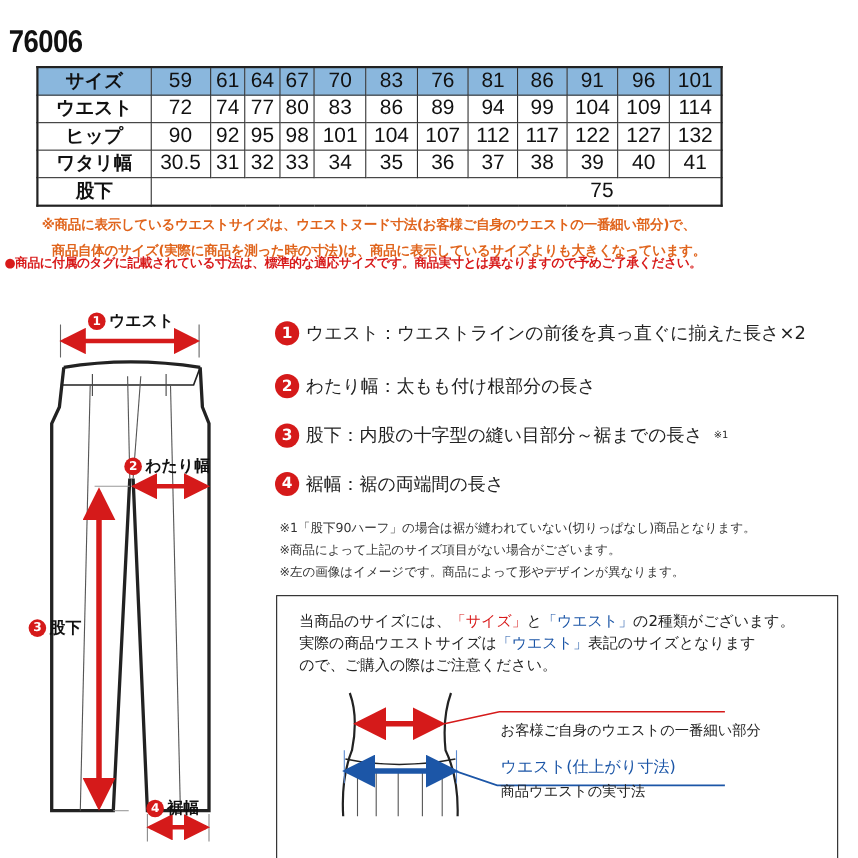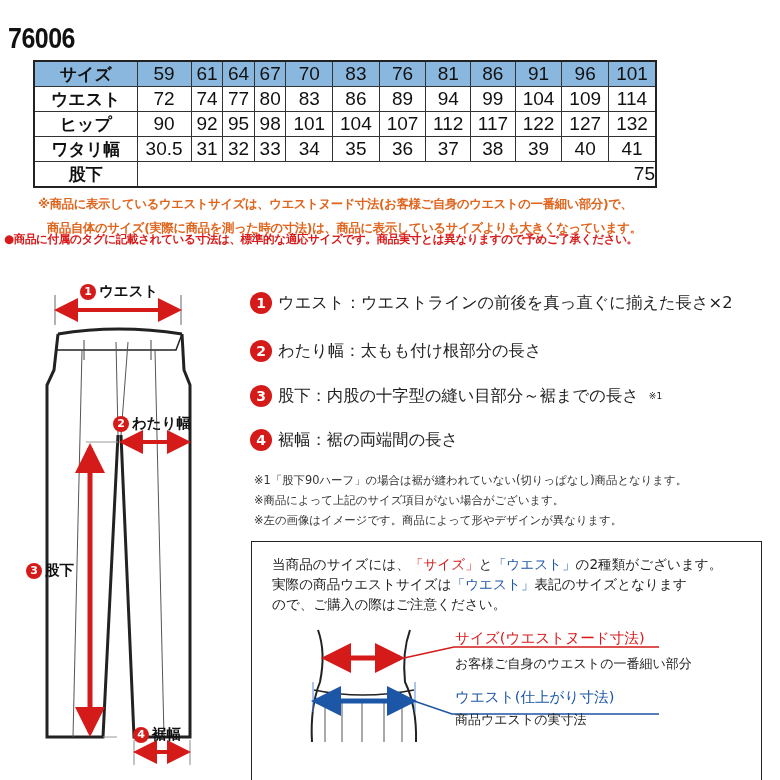--- a/index.html
+++ b/index.html
@@ -2,21 +2,21 @@
 <html><head>
 <meta charset="utf-8">
 <style>
   * { box-sizing: border-box; margin: 0; padding: 0; }
   body { width: 780px; height: 780px; background: #ffffff; position: relative; overflow: hidden; font-family: "DejaVu Sans", "Liberation Sans", sans-serif; color: #222; }
   .product-code { position: absolute; left: 8px; top: 22px; font-family: "Liberation Sans", "DejaVu Sans", sans-serif; font-weight: bold; font-size: 25px; letter-spacing: -0.5px; color: #111; transform: scaleY(1.15); transform-origin: left top; }
   table.size-table { position: absolute; left: 33px; top: 60px; width: 624px; border-collapse: collapse; border: 2px solid #222; font-family: "Liberation Sans", sans-serif; }
   table.size-table td { border: 1px solid #333; height: 25px; text-align: center; font-size: 19px; color: #111; padding: 0; line-height: 24px; }
   table.size-table tr.head td { background: #8ab7dd; }
   table.size-table td.label { width: 103px; font-weight: bold; font-size: 17px; font-family: "DejaVu Sans", sans-serif; }
-  table.size-table td.inseam-val { text-align: right; padding-left: 302px; border-left: 1px solid #333; }
+  table.size-table td.inseam-val { text-align: center; padding-left: 302px; border-left: 1px solid #333; }
   .notice { position: absolute; color: #e0641c; font-weight: bold; font-size: 12.3px; white-space: nowrap; letter-spacing: -0.3px; }
   .notice-red { position: absolute; color: #d81a1a; font-weight: bold; font-size: 11.6px; white-space: nowrap; letter-spacing: -0.4px; }
   .diagram { position: absolute; left: 0; top: 270px; width: 240px; height: 500px; }
   .m-label { position: absolute; display: flex; align-items: center; gap: 3px; font-weight: bold; font-size: 14.5px; color: #111; white-space: nowrap; }
   .num-badge { display: inline-flex; width: 16px; height: 16px; border-radius: 50%; background: #d51a1a; color: #fff; font-size: 11px; font-weight: bold; align-items: center; justify-content: center; }
   .legend-item { position: absolute; left: 250px; display: flex; align-items: center; gap: 6px; white-space: nowrap; font-size: 16.3px; color: #222; }
   .legend-item .num-badge { width: 22px; height: 22px; font-size: 14px; }
   .legend-item .sup { font-size: 9px; margin-left: 4px; }
   .footnote { position: absolute; left: 254px; font-size: 11.4px; color: #333; white-space: nowrap; }
   .infobox { position: absolute; left: 251px; top: 541px; width: 511px; height: 278px; border: 1.5px solid #222; }
@@ -219,17 +219,16 @@
     <line x1="61" y1="140" x2="61" y2="170" stroke="#5b8ad0" stroke-width="1"></line>
     <line x1="163" y1="140" x2="163" y2="170" stroke="#5b8ad0" stroke-width="1"></line>
 
     <line x1="74" y1="116" x2="148" y2="116" stroke="#d51a1a" stroke-width="5" marker-start="url(#rL)" marker-end="url(#rR)"></line>
     <path d="M152,116 L202,105 L407,105" fill="none" stroke="#d51a1a" stroke-width="1.5"></path>
 
     <line x1="64" y1="159" x2="160" y2="159" stroke="#1c56a7" stroke-width="5" marker-start="url(#bL)" marker-end="url(#bR)"></line>
     <path d="M162,159 L200,172 L407,172" fill="none" stroke="#1c56a7" stroke-width="1.5"></path>
   </svg>
 
-  <div class="size-title">サイズ(ウエストヌード寸法)</div>
   <div class="size-desc">お客様ご自身のウエストの一番細い部分</div>
   <div class="waist-title">ウエスト(仕上がり寸法)</div>
   <div class="waist-desc">商品ウエストの実寸法</div>
 </div>
 
 </body></html>

